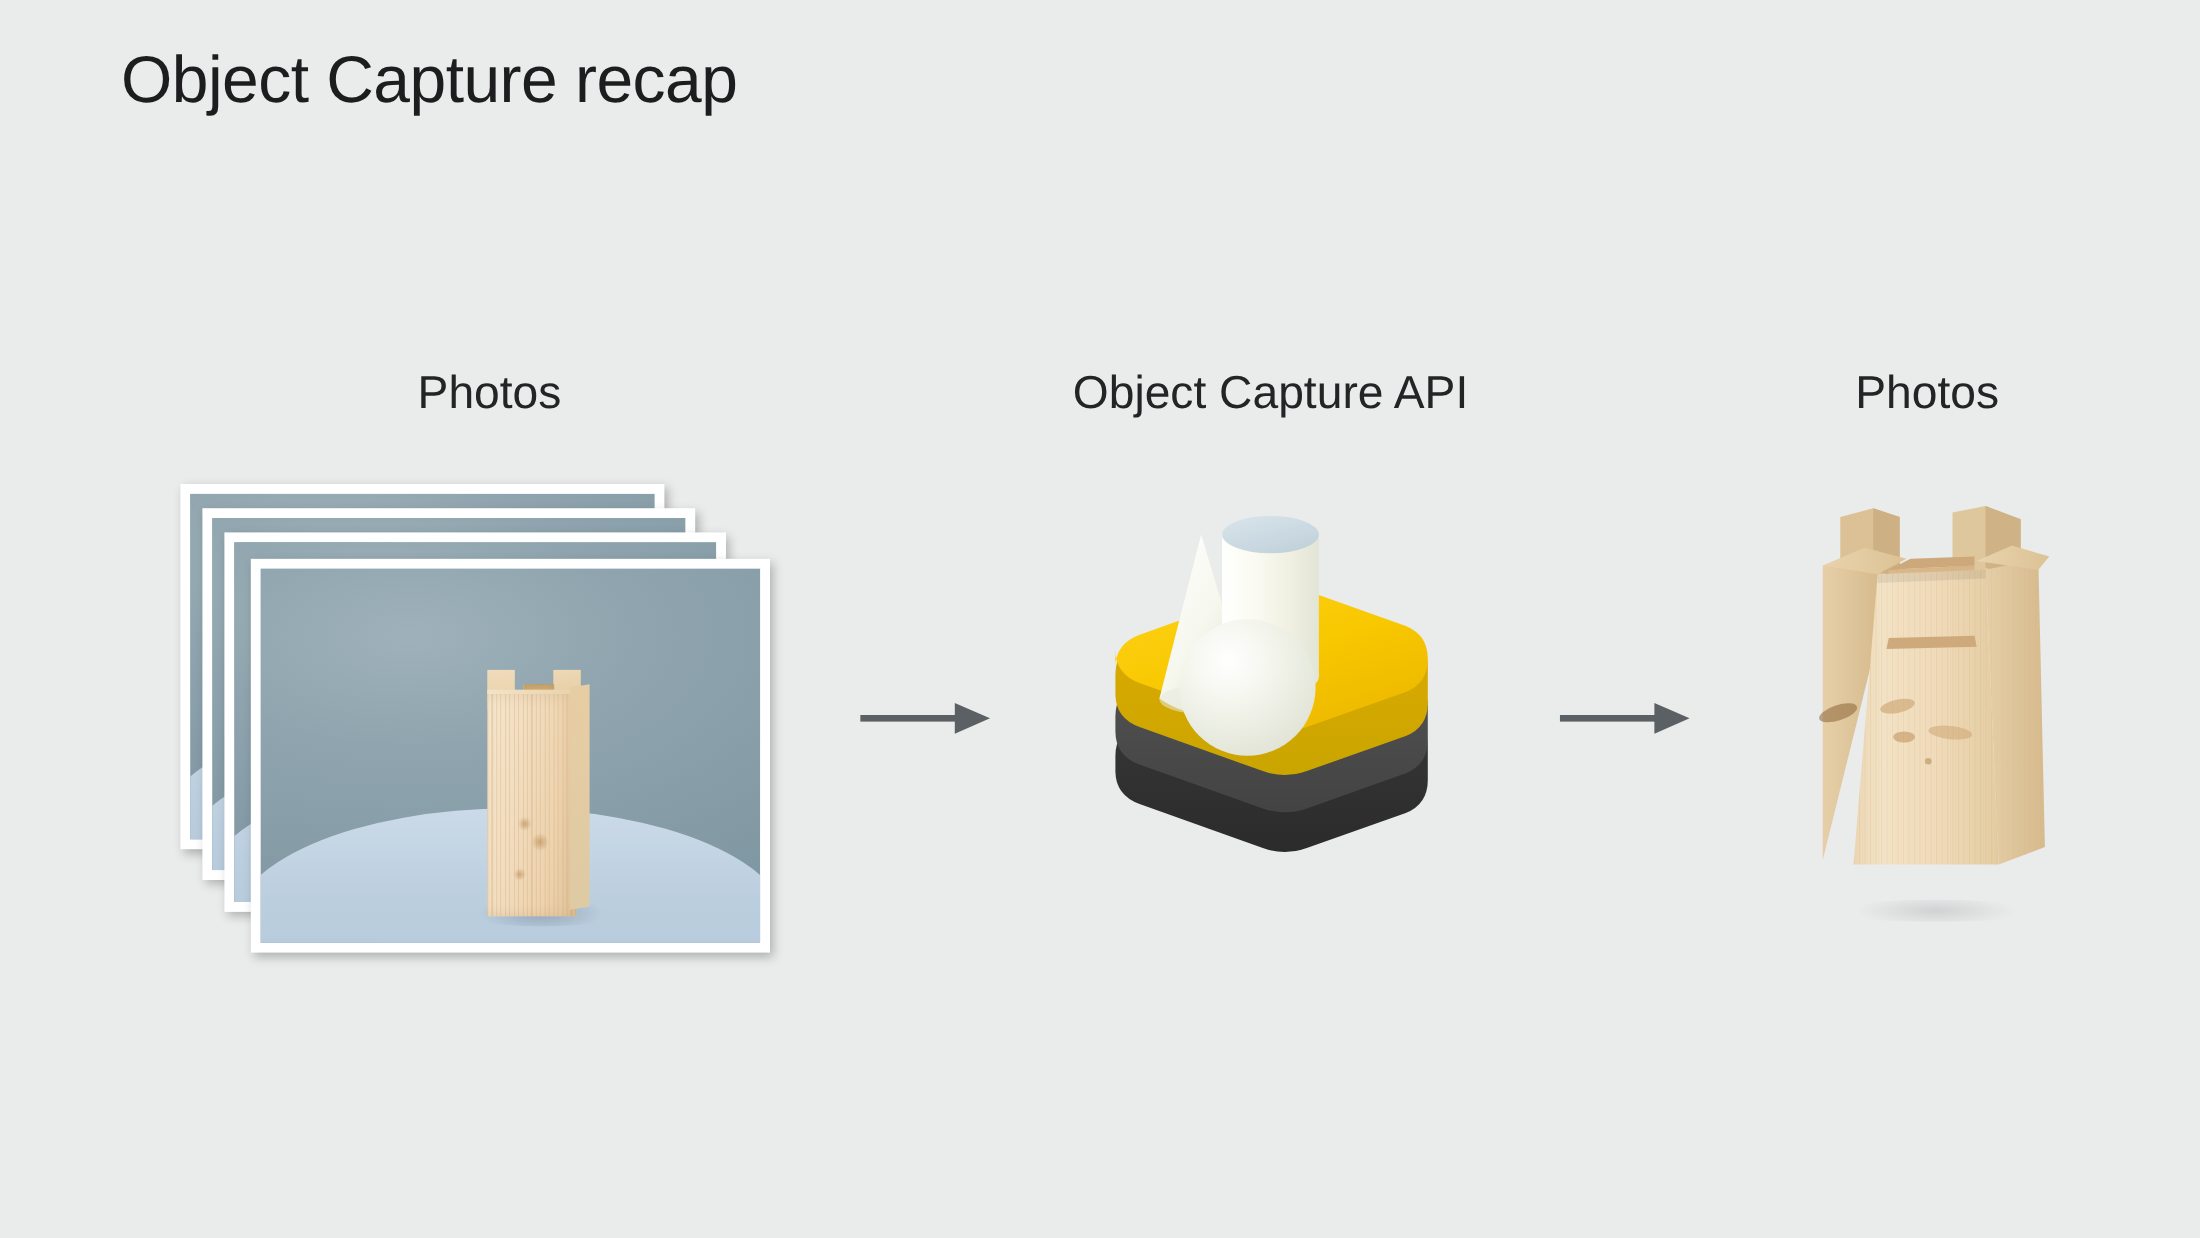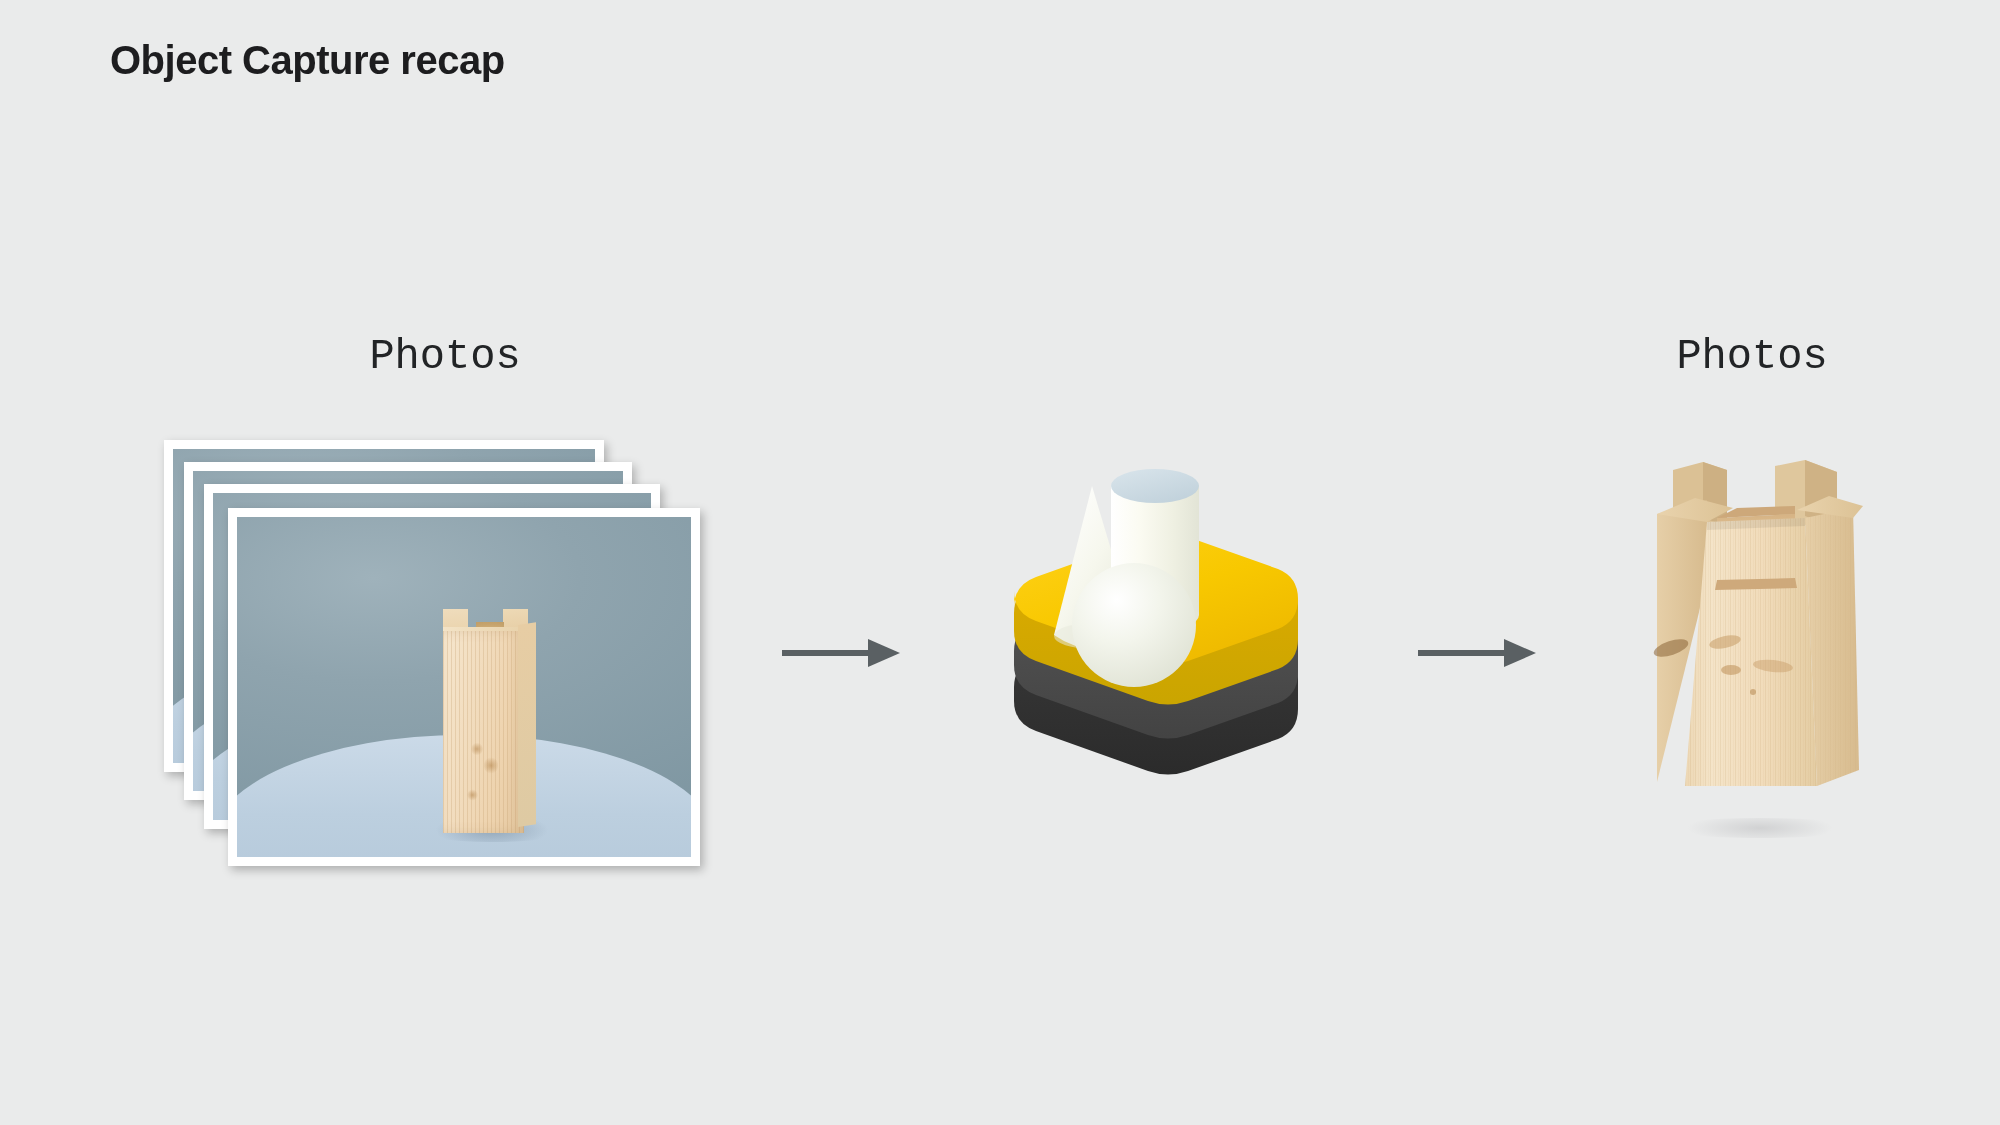--- a/index.html
+++ b/index.html
@@ -14,35 +14,34 @@
     font-family: "Liberation Sans", sans-serif;
     overflow: hidden;
     position: relative;
   }
 
   
   .slide-title {
     position: absolute;
     left: 110px;
     top: 38px;
-    font-size: 40px;
-    font-weight: bold;
+    font-size: 60px;
+    font-weight: normal;
     color: #1d1d1f;
     letter-spacing: -0.5px;
     white-space: nowrap;
   }
 
   
   .flow {
     position: absolute;
     left: 0;
     top: 0;
     width: 1708px;
     height: 1125px;
-    font-family: Liberation Mono, monospace;
   }
 
   .stage-label {
     position: absolute;
     font-size: 42px;
     font-weight: 400;
     color: #222426;
     white-space: nowrap;
     text-align: center;
     transform: translateX(-50%);
@@ -212,20 +211,21 @@
 </style>
 </head>
 <body>
 
 <div class="slide-title">Object Capture recap</div>
 
 <div class="flow">
 
   <div class="stage-label photos">Photos</div>
 
+  <div class="stage-label api">Object Capture API</div>
 
   <div class="stage-label model">Photos</div>
 
   <div class="photo-stack">
 
     <div class="photo photo-1">
       <div class="frame-inner">
         <div class="scene-backdrop"></div>
         <div class="scene-floor"></div>
       </div>

